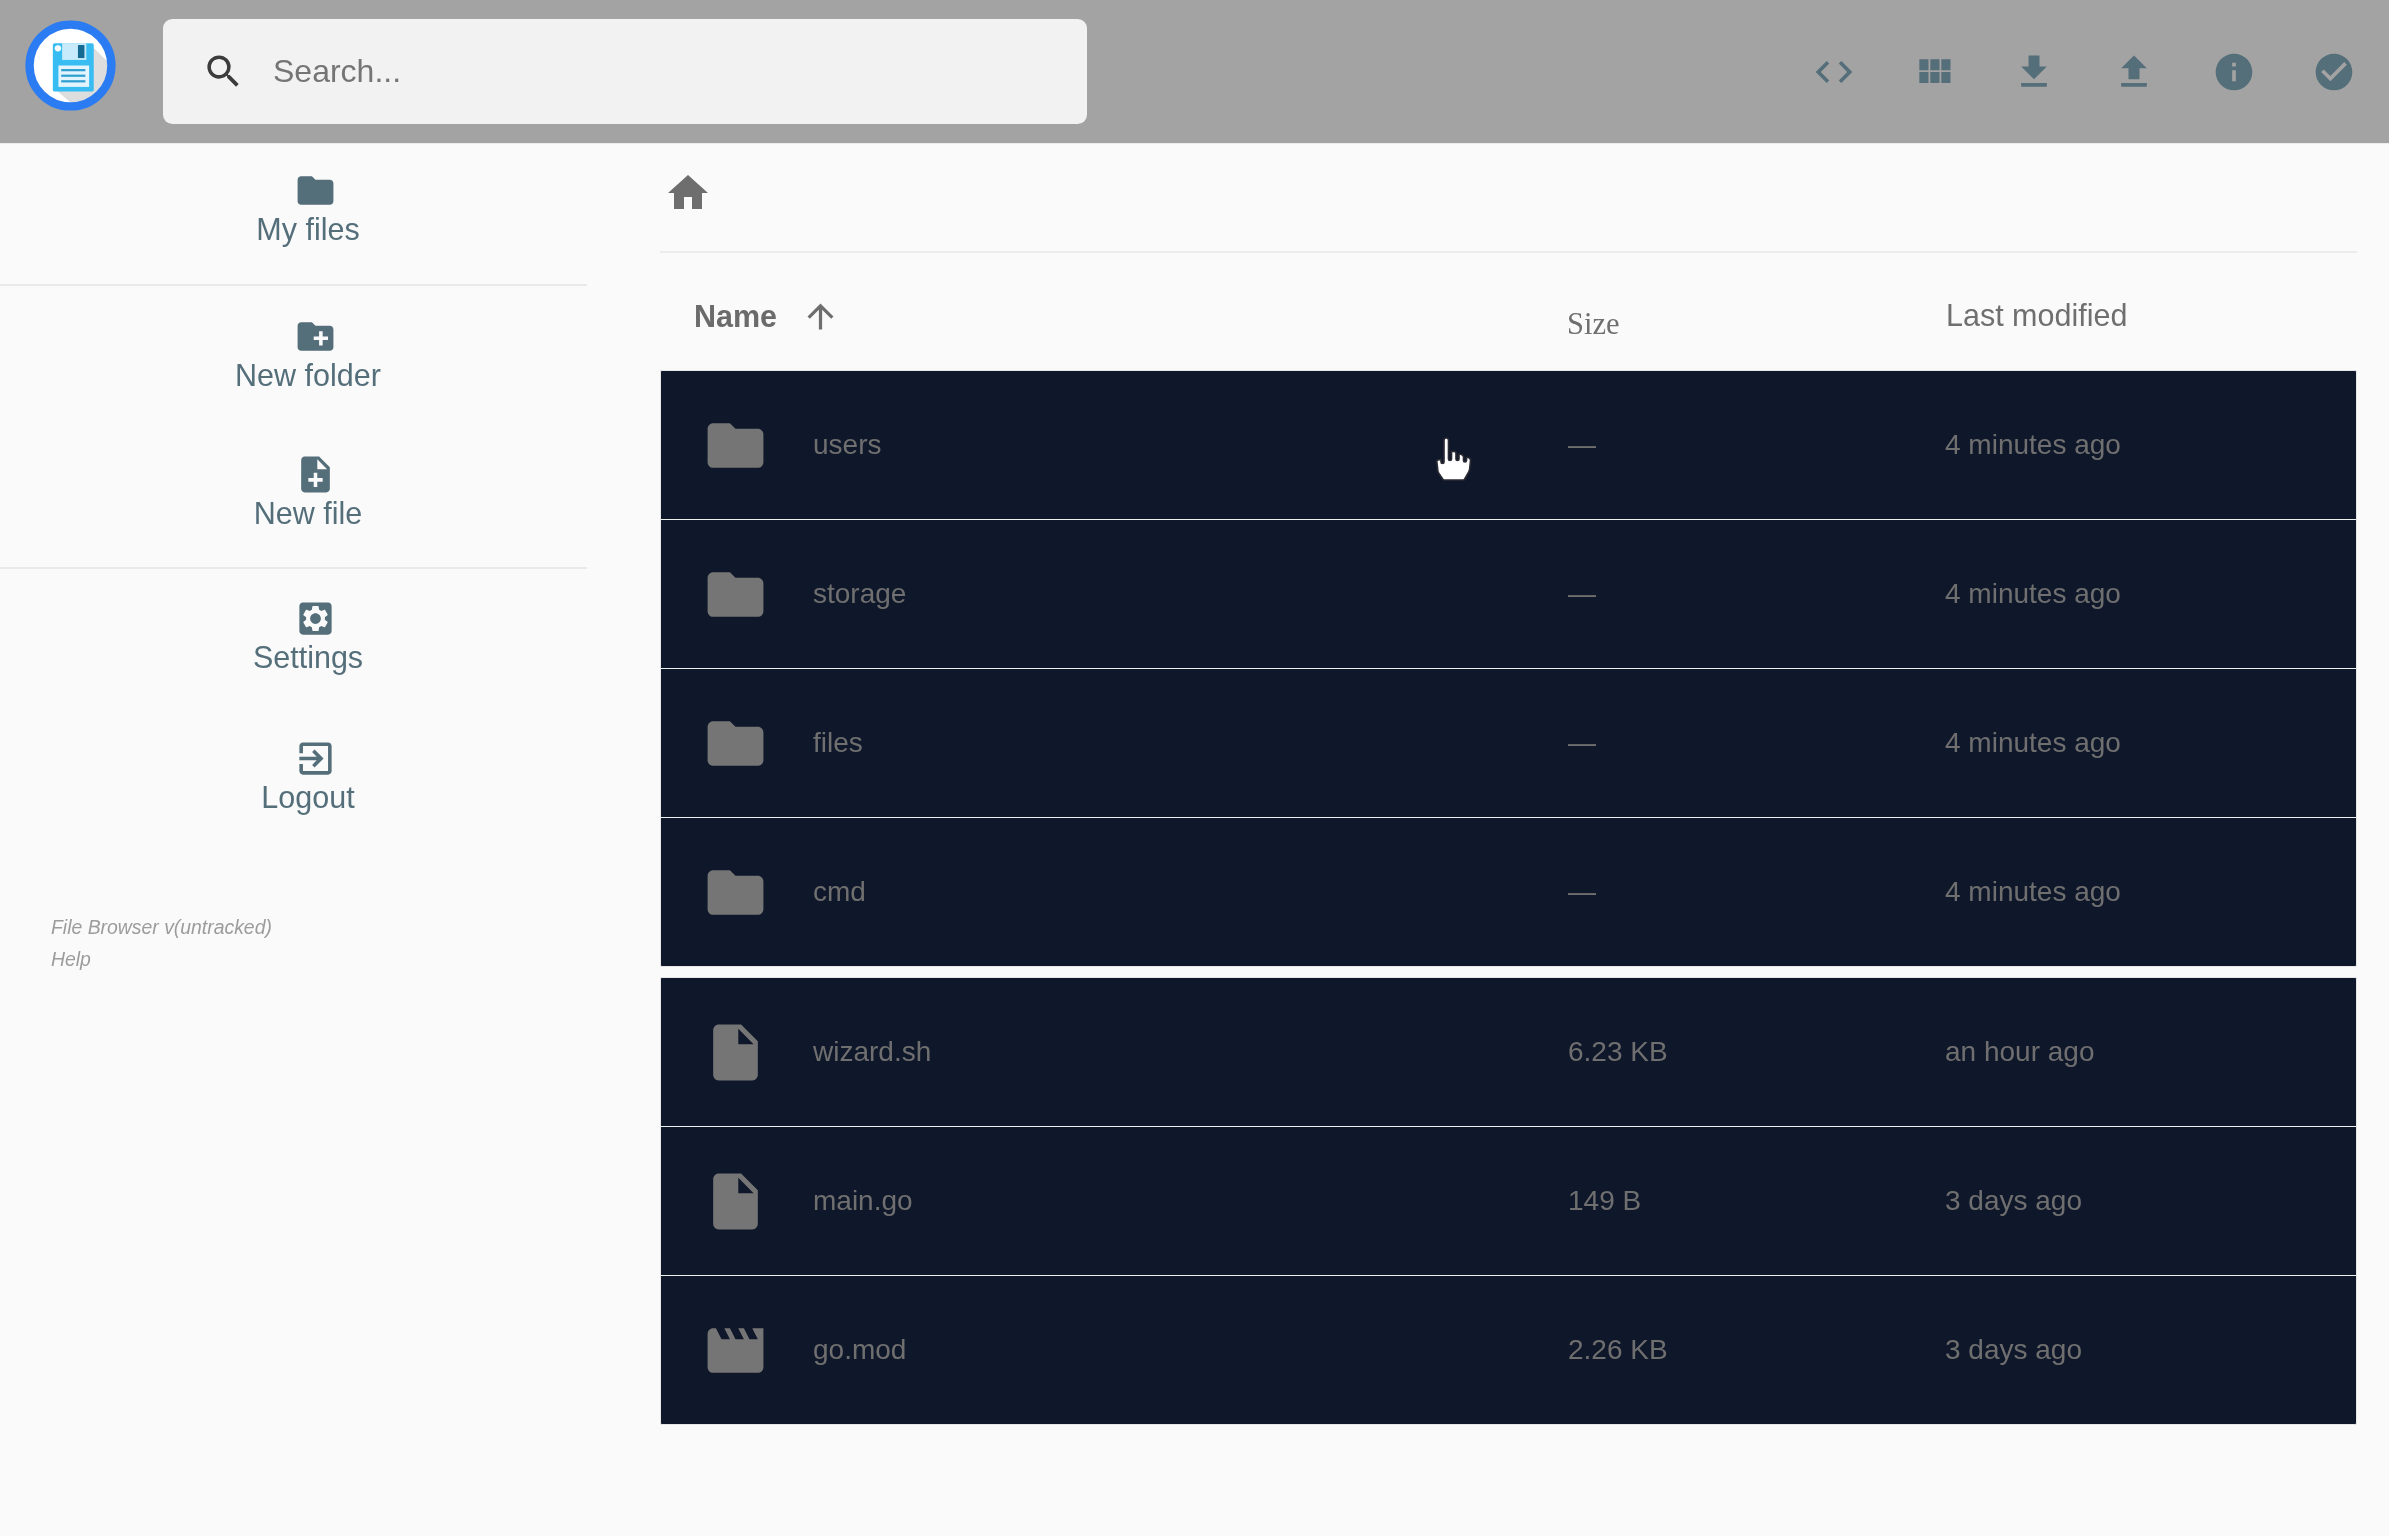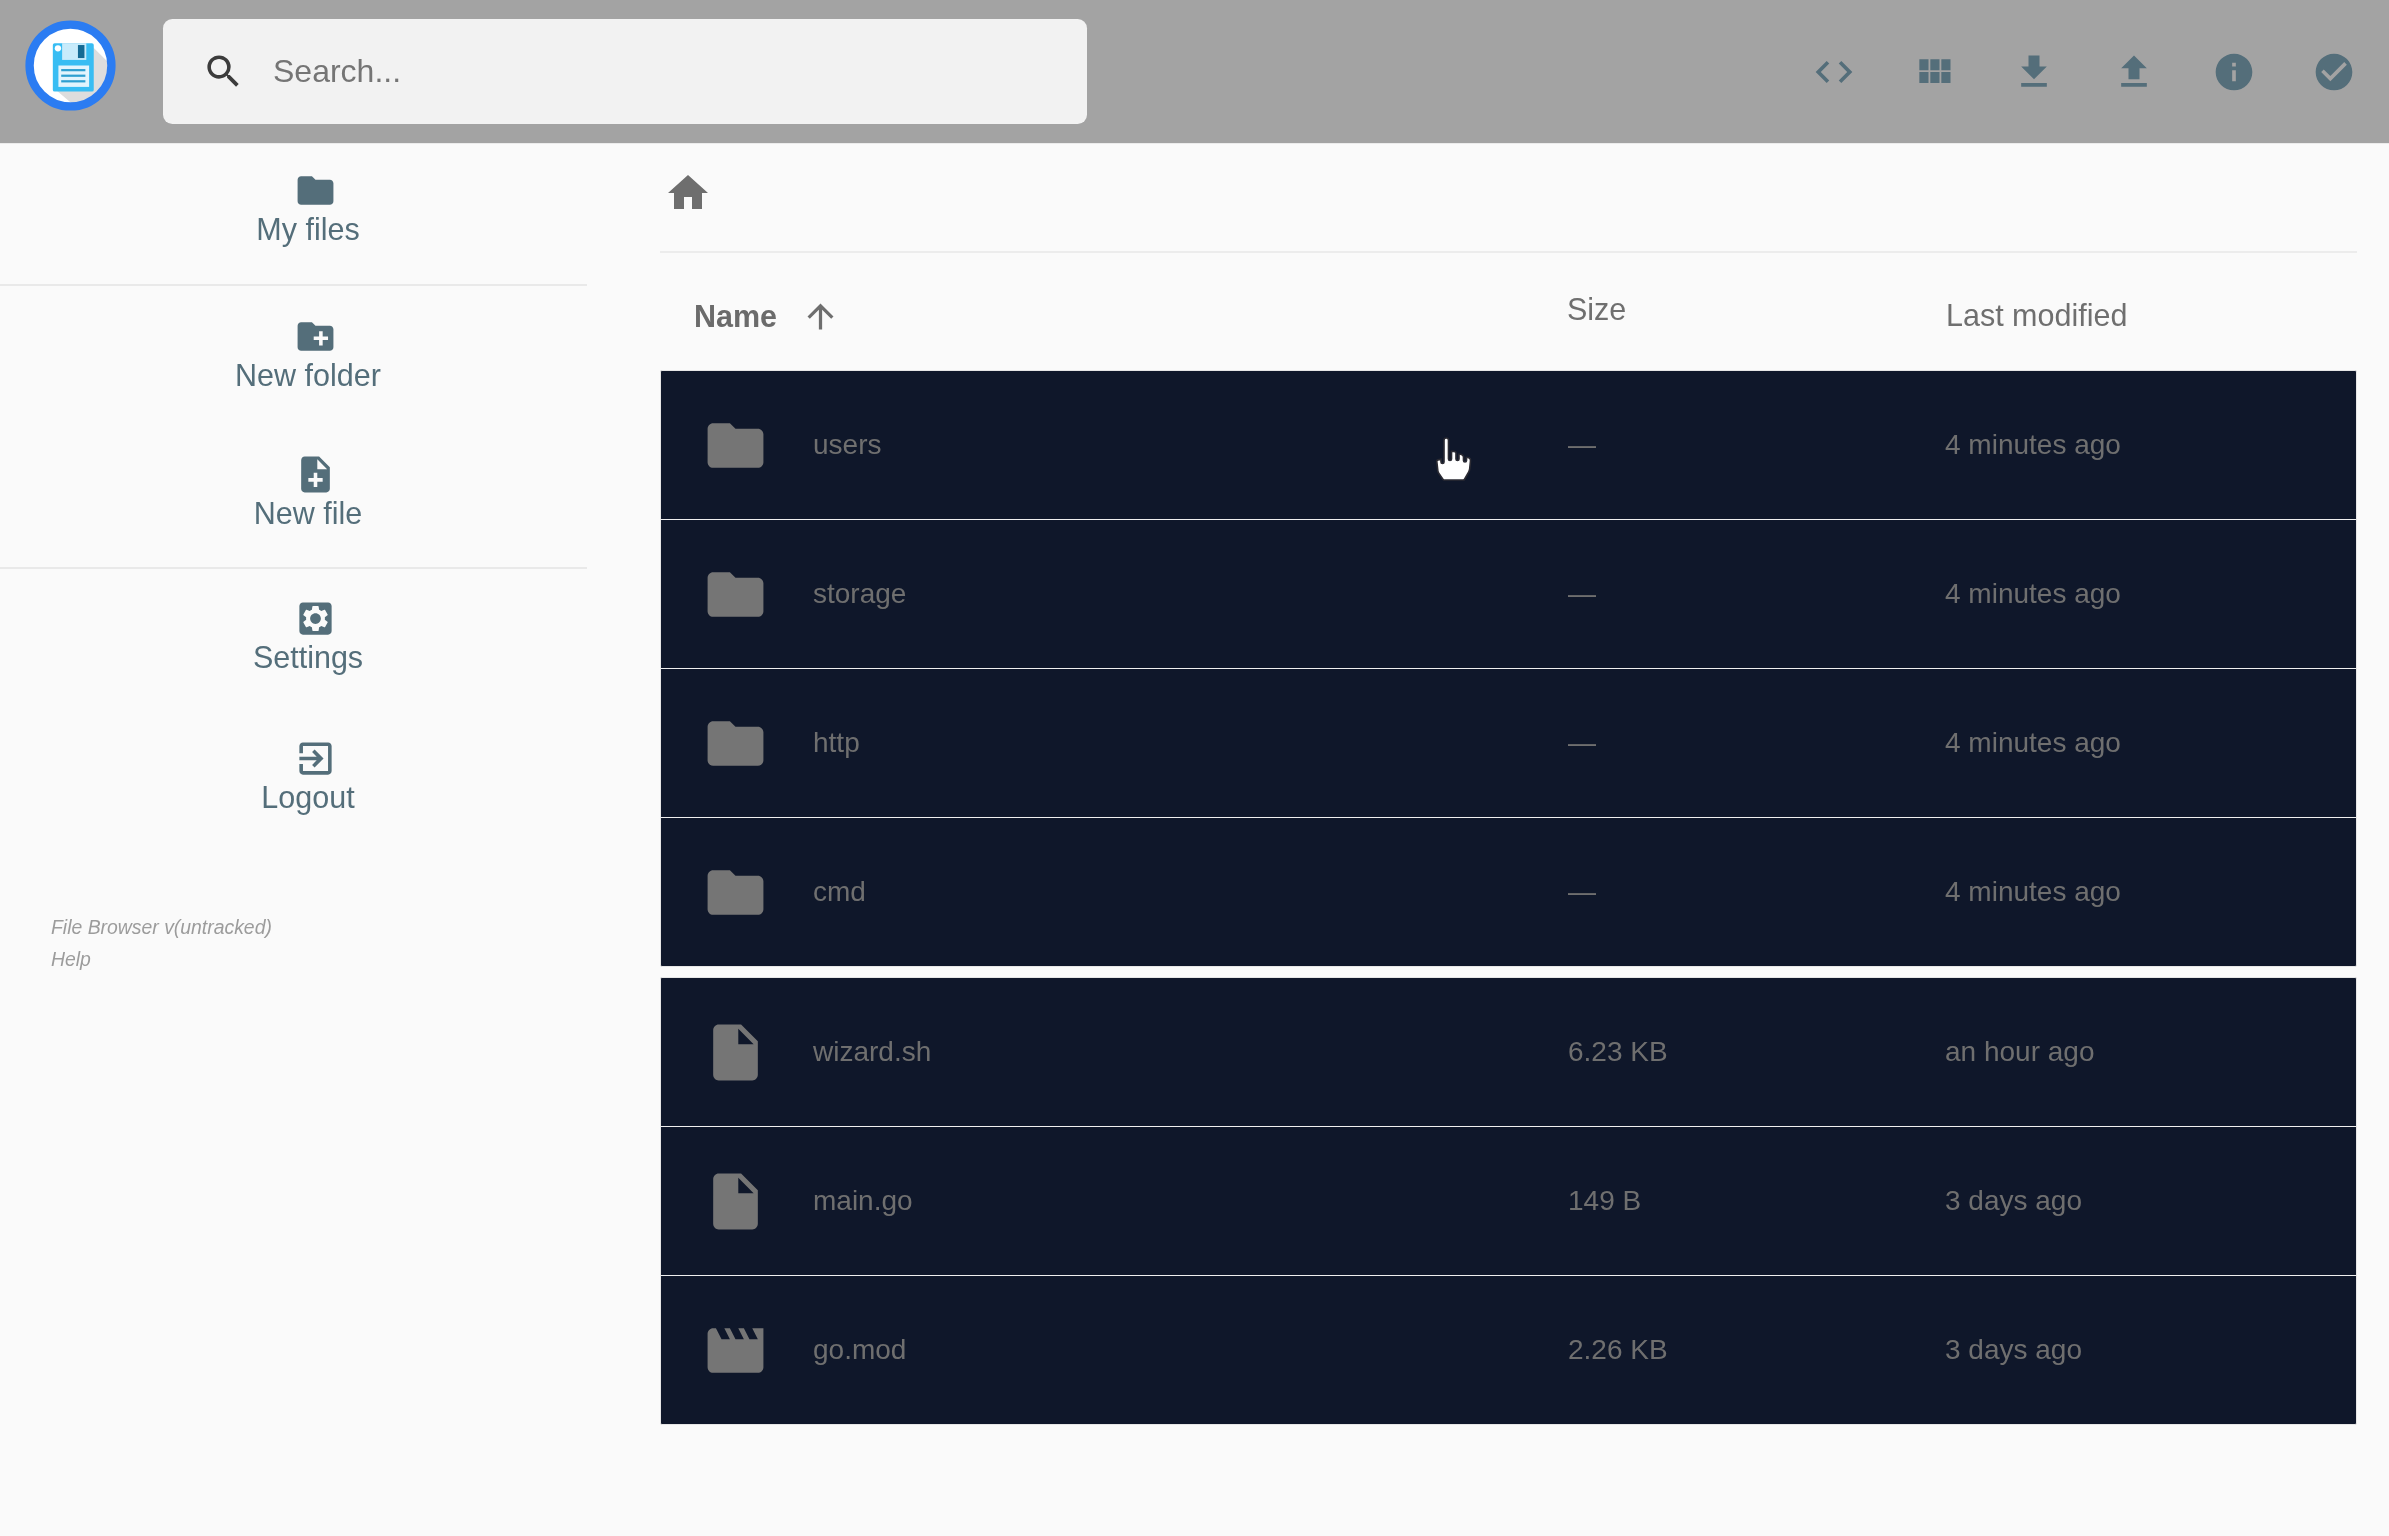--- a/index.html
+++ b/index.html
@@ -30,21 +30,21 @@
   .side-footer .help{cursor:pointer;}
   
   .home-btn{position:absolute;left:664px;top:169px;width:48px;height:48px;border:0;background:transparent;
             padding:0;cursor:pointer;}
   .home-btn svg{width:48px;height:48px;display:block;}
   .crumb-divider{position:absolute;left:660px;top:251px;width:1697px;height:1.9px;background:#ececec;}
   .list-header{position:absolute;left:660px;top:291px;width:1697px;height:48px;font-size:30.5px;color:#6f6f6f;}
   .list-header .hname{position:absolute;left:34px;top:5.6px;font-weight:bold;color:#6b6b6b;display:flex;
                       align-items:center;cursor:pointer;}
   .list-header .hname svg{width:39px;height:39px;margin-left:24px;}
-  .list-header .hsize{position:absolute;left:907px;top:1px;cursor:pointer;}
+  .list-header .hsize{position:absolute;left:907px;top:16px;cursor:pointer;font-family:Liberation Serif, serif;}
   .list-header .hmod{position:absolute;left:1286px;top:7.4px;cursor:pointer;}
   .card{position:absolute;left:660px;width:1697px;background:#0f172a;border:1.9px solid #e6e6e6;
         border-radius:1.9px;box-sizing:border-box;}
   .card1{top:370px;}
   .card2{top:977px;}
   .row{position:relative;height:148px;border-bottom:1.9px solid #efefef;display:flex;align-items:center;cursor:pointer;}
   .row:last-child{border-bottom:0;}
   .row .ricon{width:67px;height:67px;margin-left:41px;flex:none;}
   .row .rname{position:absolute;left:152px;font-size:28px;color:#6f6f6f;}
   .row .rsize{position:absolute;left:907px;font-size:28px;color:#6f6f6f;}
@@ -199,21 +199,21 @@
           <path fill="#757575" d="M10 4H4c-1.1 0-1.99.9-1.99 2L2 18c0 1.1.9 2 2 2h16c1.1 0 2-.9 2-2V8c0-1.1-.9-2-2-2h-8l-2-2z"></path>
         </svg>
       <span class="rname">storage</span>
       <span class="rsize">—</span>
       <span class="rmod">4 minutes ago</span>
     </div>
     <div class="row">
       <svg class="ricon" viewBox="0 0 24 24">
           <path fill="#757575" d="M10 4H4c-1.1 0-1.99.9-1.99 2L2 18c0 1.1.9 2 2 2h16c1.1 0 2-.9 2-2V8c0-1.1-.9-2-2-2h-8l-2-2z"></path>
         </svg>
-      <span class="rname">http</span>
+      <span class="rname">files</span>
       <span class="rsize">—</span>
       <span class="rmod">4 minutes ago</span>
     </div>
     <div class="row">
       <svg class="ricon" viewBox="0 0 24 24">
           <path fill="#757575" d="M10 4H4c-1.1 0-1.99.9-1.99 2L2 18c0 1.1.9 2 2 2h16c1.1 0 2-.9 2-2V8c0-1.1-.9-2-2-2h-8l-2-2z"></path>
         </svg>
       <span class="rname">cmd</span>
       <span class="rsize">—</span>
       <span class="rmod">4 minutes ago</span>

